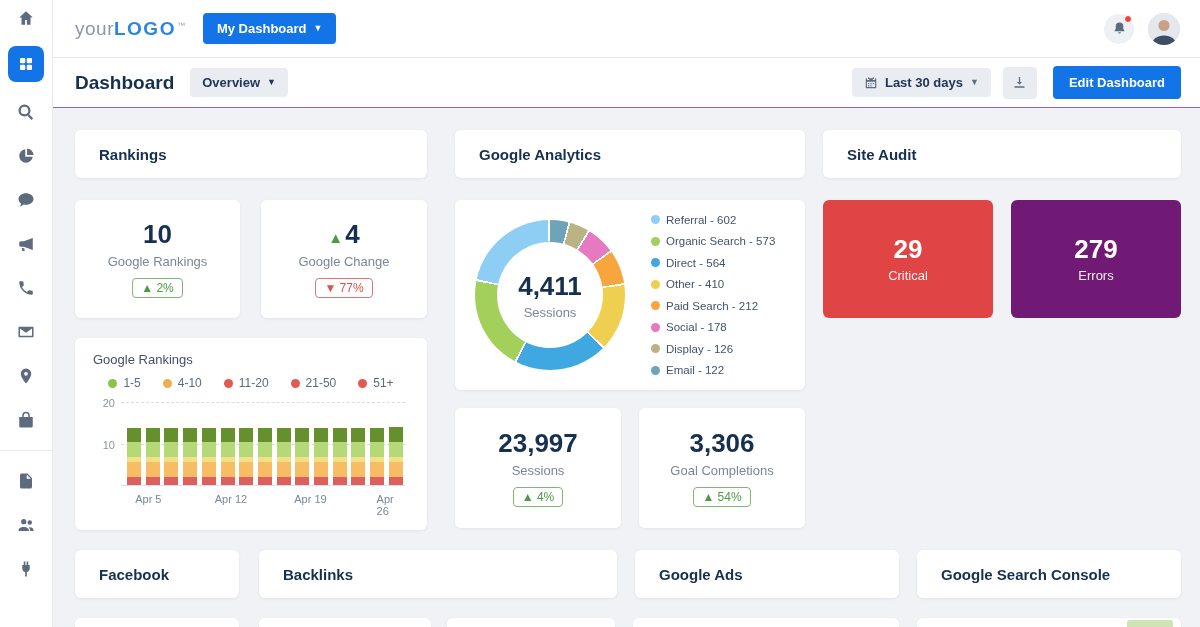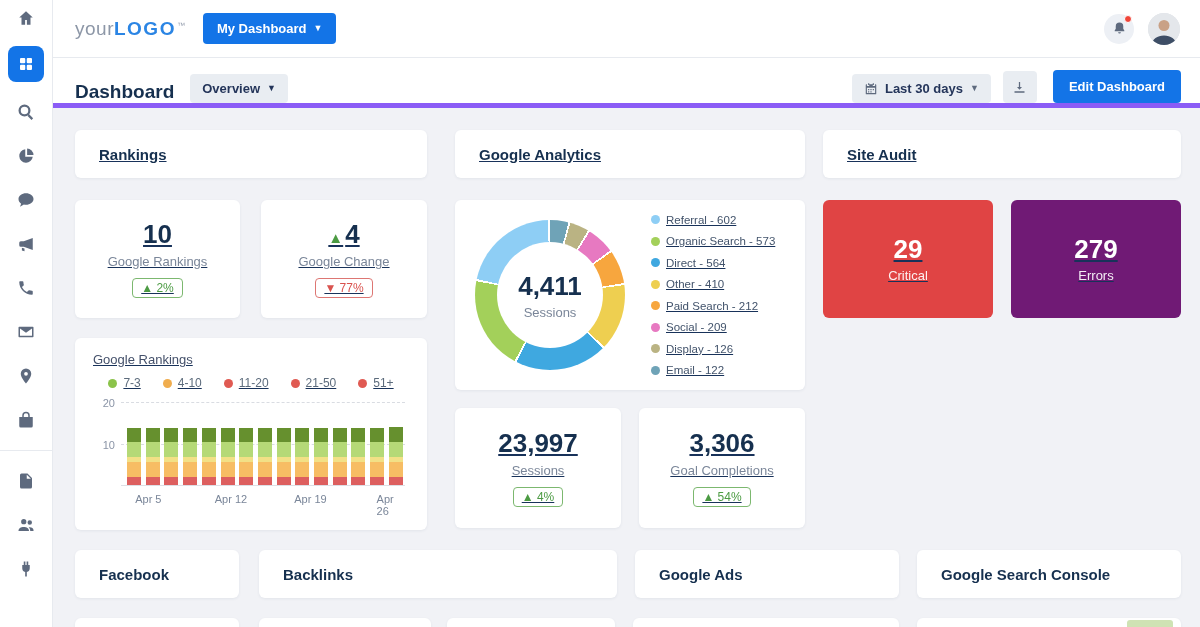--- a/index.html
+++ b/index.html
@@ -25,36 +25,36 @@
   .logo-tm { font-size:8px; color:#9aa3b2; margin-left:1px; transform:translateY(-7px); display:inline-block; }
   .btn-blue { background:#1374e7; color:#fff; border:none; border-radius:4px; font-size:13px; font-weight:bold; padding:8px 14px; cursor:pointer; font-family:inherit; display:inline-flex; align-items:center; gap:7px; }
   .my-dashboard { margin-left:18px; }
   .caret { font-size:9px; line-height:1; }
   .topbar-spacer { flex:1; }
   .icon-circle { width:30px; height:30px; border-radius:50%; background:#edf0f5; display:flex; align-items:center; justify-content:center; position:relative; cursor:pointer; }
   .icon-circle svg { width:15px; height:15px; fill:#5e6a7e; }
   .bell-dot { position:absolute; top:1px; right:2px; width:8px; height:8px; border-radius:50%; background:#f04438; border:1px solid #fff; }
   .avatar { width:32px; height:32px; border-radius:50%; margin-left:14px; background:#dfe3e8; overflow:hidden; cursor:pointer; }
 
-  .page-header { height:50px; background:#fff; border-bottom:5px solid #8b5cf6; display:flex; align-items:flex-end; padding:0 19px 0 22px; }
+  .page-header { height:50px; background:#fff; border-bottom:1px solid #8b5cf6; display:flex; align-items:center; padding:0 19px 0 22px; }
   .page-title { font-size:19px; font-weight:bold; color:#16304f; }
   .chip { background:#e9edf2; border:none; border-radius:4px; color:#24355a; font-size:13px; font-weight:bold; padding:7px 12px; display:inline-flex; align-items:center; gap:7px; cursor:pointer; font-family:inherit; }
   .overview-chip { margin-left:16px; }
   .ph-spacer { flex:1; }
   .date-chip svg { width:14px; height:14px; }
   .icon-btn { width:34px; height:32px; background:#e9edf2; border:none; border-radius:4px; display:inline-flex; align-items:center; justify-content:center; margin-left:12px; cursor:pointer; }
   .icon-btn svg { width:15px; height:15px; }
   .edit-btn { margin-left:16px; padding:9px 16px; }
 
   
   .content { flex:1; padding:22px 19px 0 22px; }
   .card { background:#fff; border-radius:6px; box-shadow:0 1px 3px rgba(24,50,90,.07); }
   .title-card { height:48px; display:flex; align-items:center; padding:0 24px; font-size:15px; font-weight:bold; color:#16304f; }
 
-  .grid-top { display:flex;text-decoration:underline; }
+  .grid-top { display:flex; }
   .col1 { width:352px; }
   .col2 { width:350px; margin-left:28px; }
   .col3 { width:358px; margin-left:18px; }
   .col-gap { height:22px; }
 
   .stat-row { display:flex; justify-content:space-between; }
   .stat-card { width:165px; height:118px; display:flex; flex-direction:column; align-items:center; justify-content:center; text-align:center; }
   .stat-card.wide { width:166px; }
   .col2 .stat-card { width:166px; height:120px; }
   .stat-value { font-size:26px; font-weight:bold; color:#16304f; line-height:1.1; }
@@ -253,21 +253,21 @@
               <div class="stat-value"><span class="stat-arrow-up">▲</span><span>4</span></div>
               <div class="stat-label">Google Change</div>
               <div class="badge down">▼ 77%</div>
             </div>
           </div>
           <div class="card chart-card">
             <div class="chart-title">Google Rankings</div>
             <div class="chart-legend" id="rank-legend">
                 <span class="legend-item">
                   <span class="legend-dot" style="background: rgb(139, 195, 74);"></span>
-                  <span>7-3</span>
+                  <span>1-5</span>
                 </span>
                 <span class="legend-item">
                   <span class="legend-dot" style="background: rgb(240, 173, 78);"></span>
                   <span>4-10</span>
                 </span>
                 <span class="legend-item">
                   <span class="legend-dot" style="background: rgb(224, 90, 82);"></span>
                   <span>11-20</span>
                 </span>
                 <span class="legend-item">
@@ -434,21 +434,21 @@
                 <span class="legend-item">
                   <span class="legend-dot" style="background: rgb(238, 207, 80);"></span>
                   <span>Other - 410</span>
                 </span>
                 <span class="legend-item">
                   <span class="legend-dot" style="background: rgb(247, 166, 62);"></span>
                   <span>Paid Search - 212</span>
                 </span>
                 <span class="legend-item">
                   <span class="legend-dot" style="background: rgb(231, 121, 193);"></span>
-                  <span>Social - 209</span>
+                  <span>Social - 178</span>
                 </span>
                 <span class="legend-item">
                   <span class="legend-dot" style="background: rgb(186, 179, 131);"></span>
                   <span>Display - 126</span>
                 </span>
                 <span class="legend-item">
                   <span class="legend-dot" style="background: rgb(111, 163, 183);"></span>
                   <span>Email - 122</span>
                 </span>
               </div>

